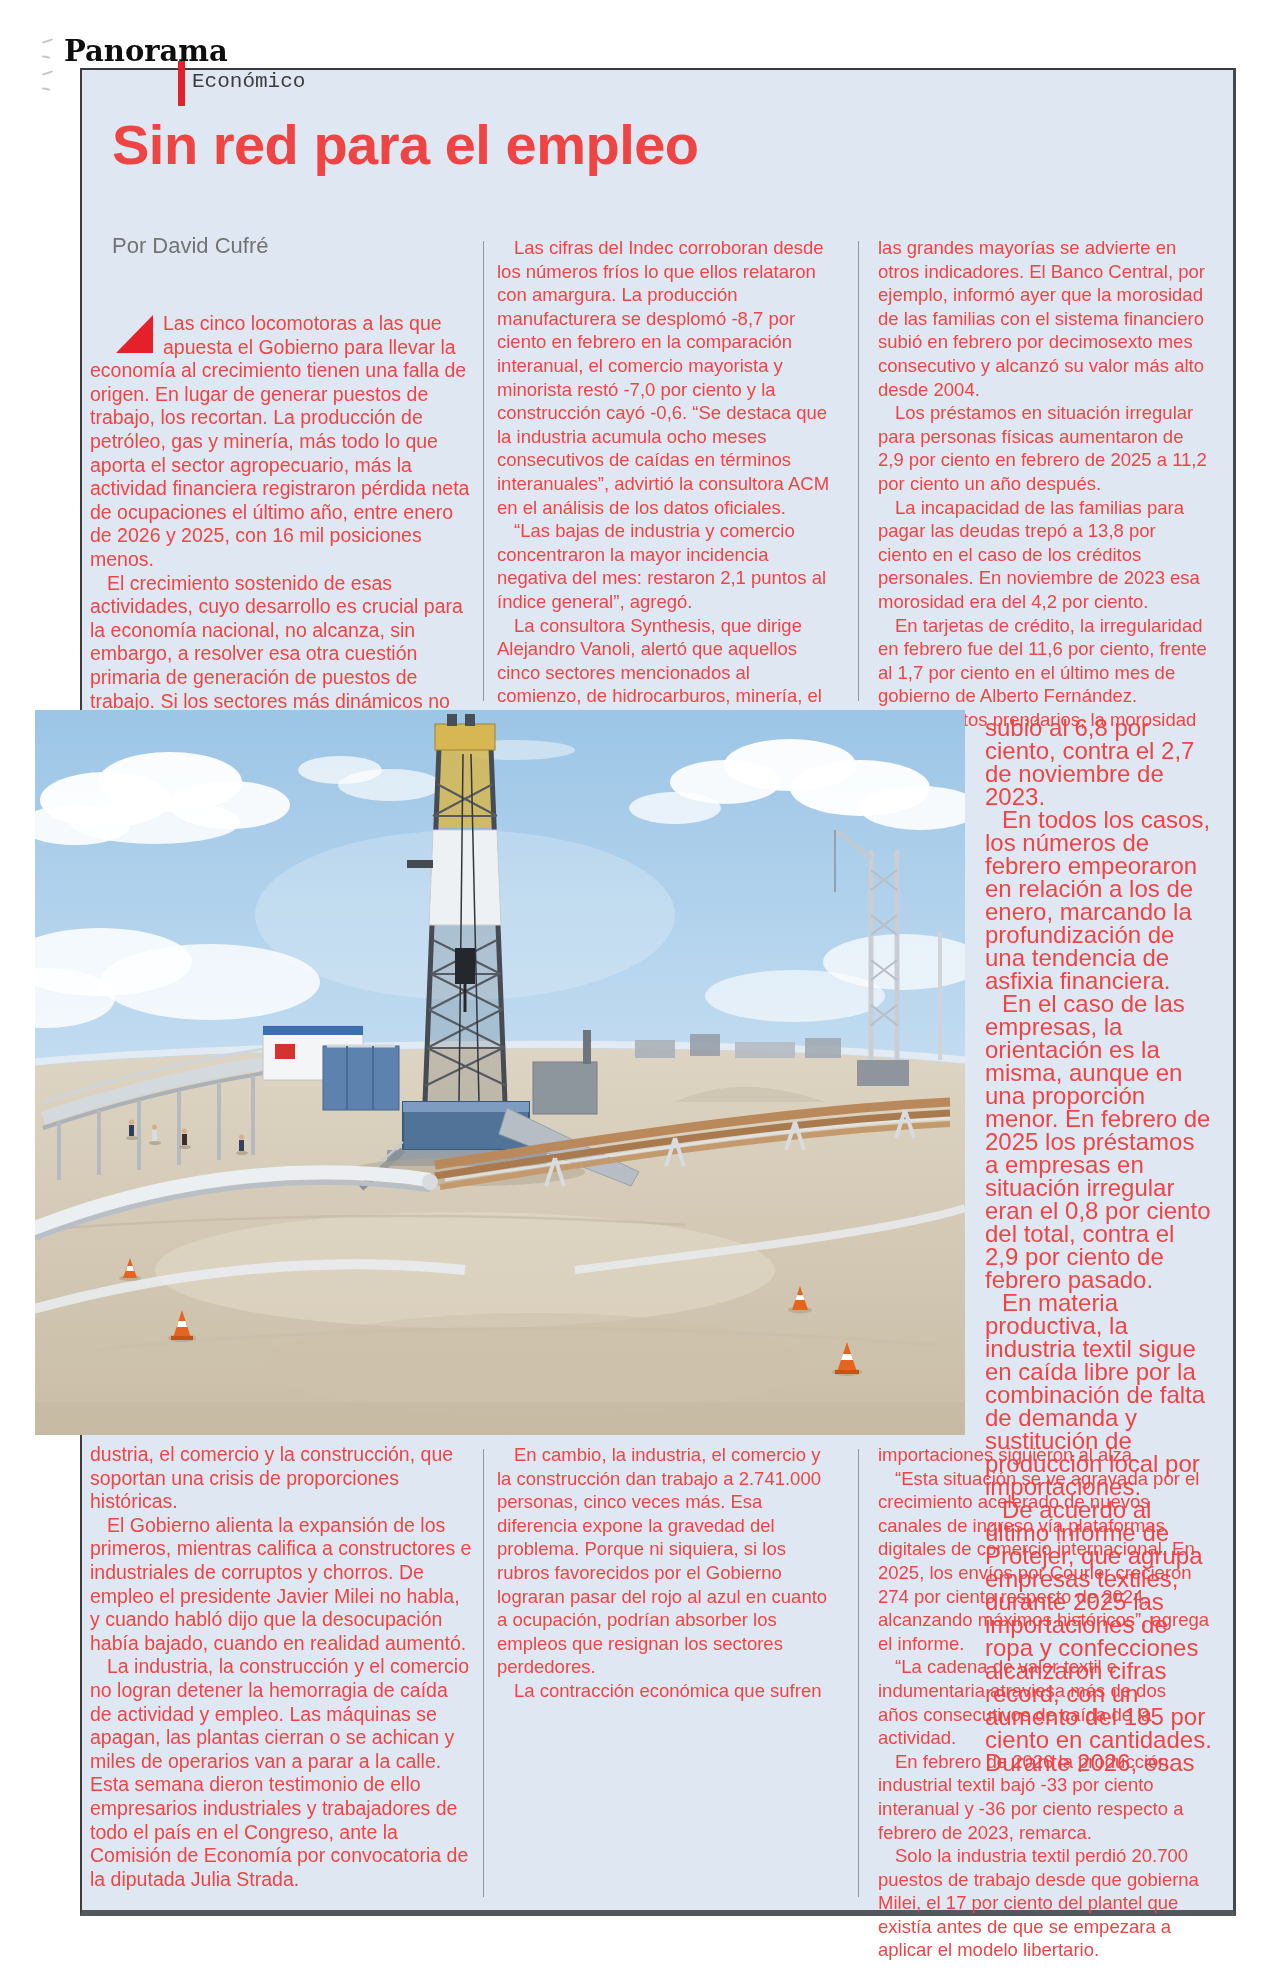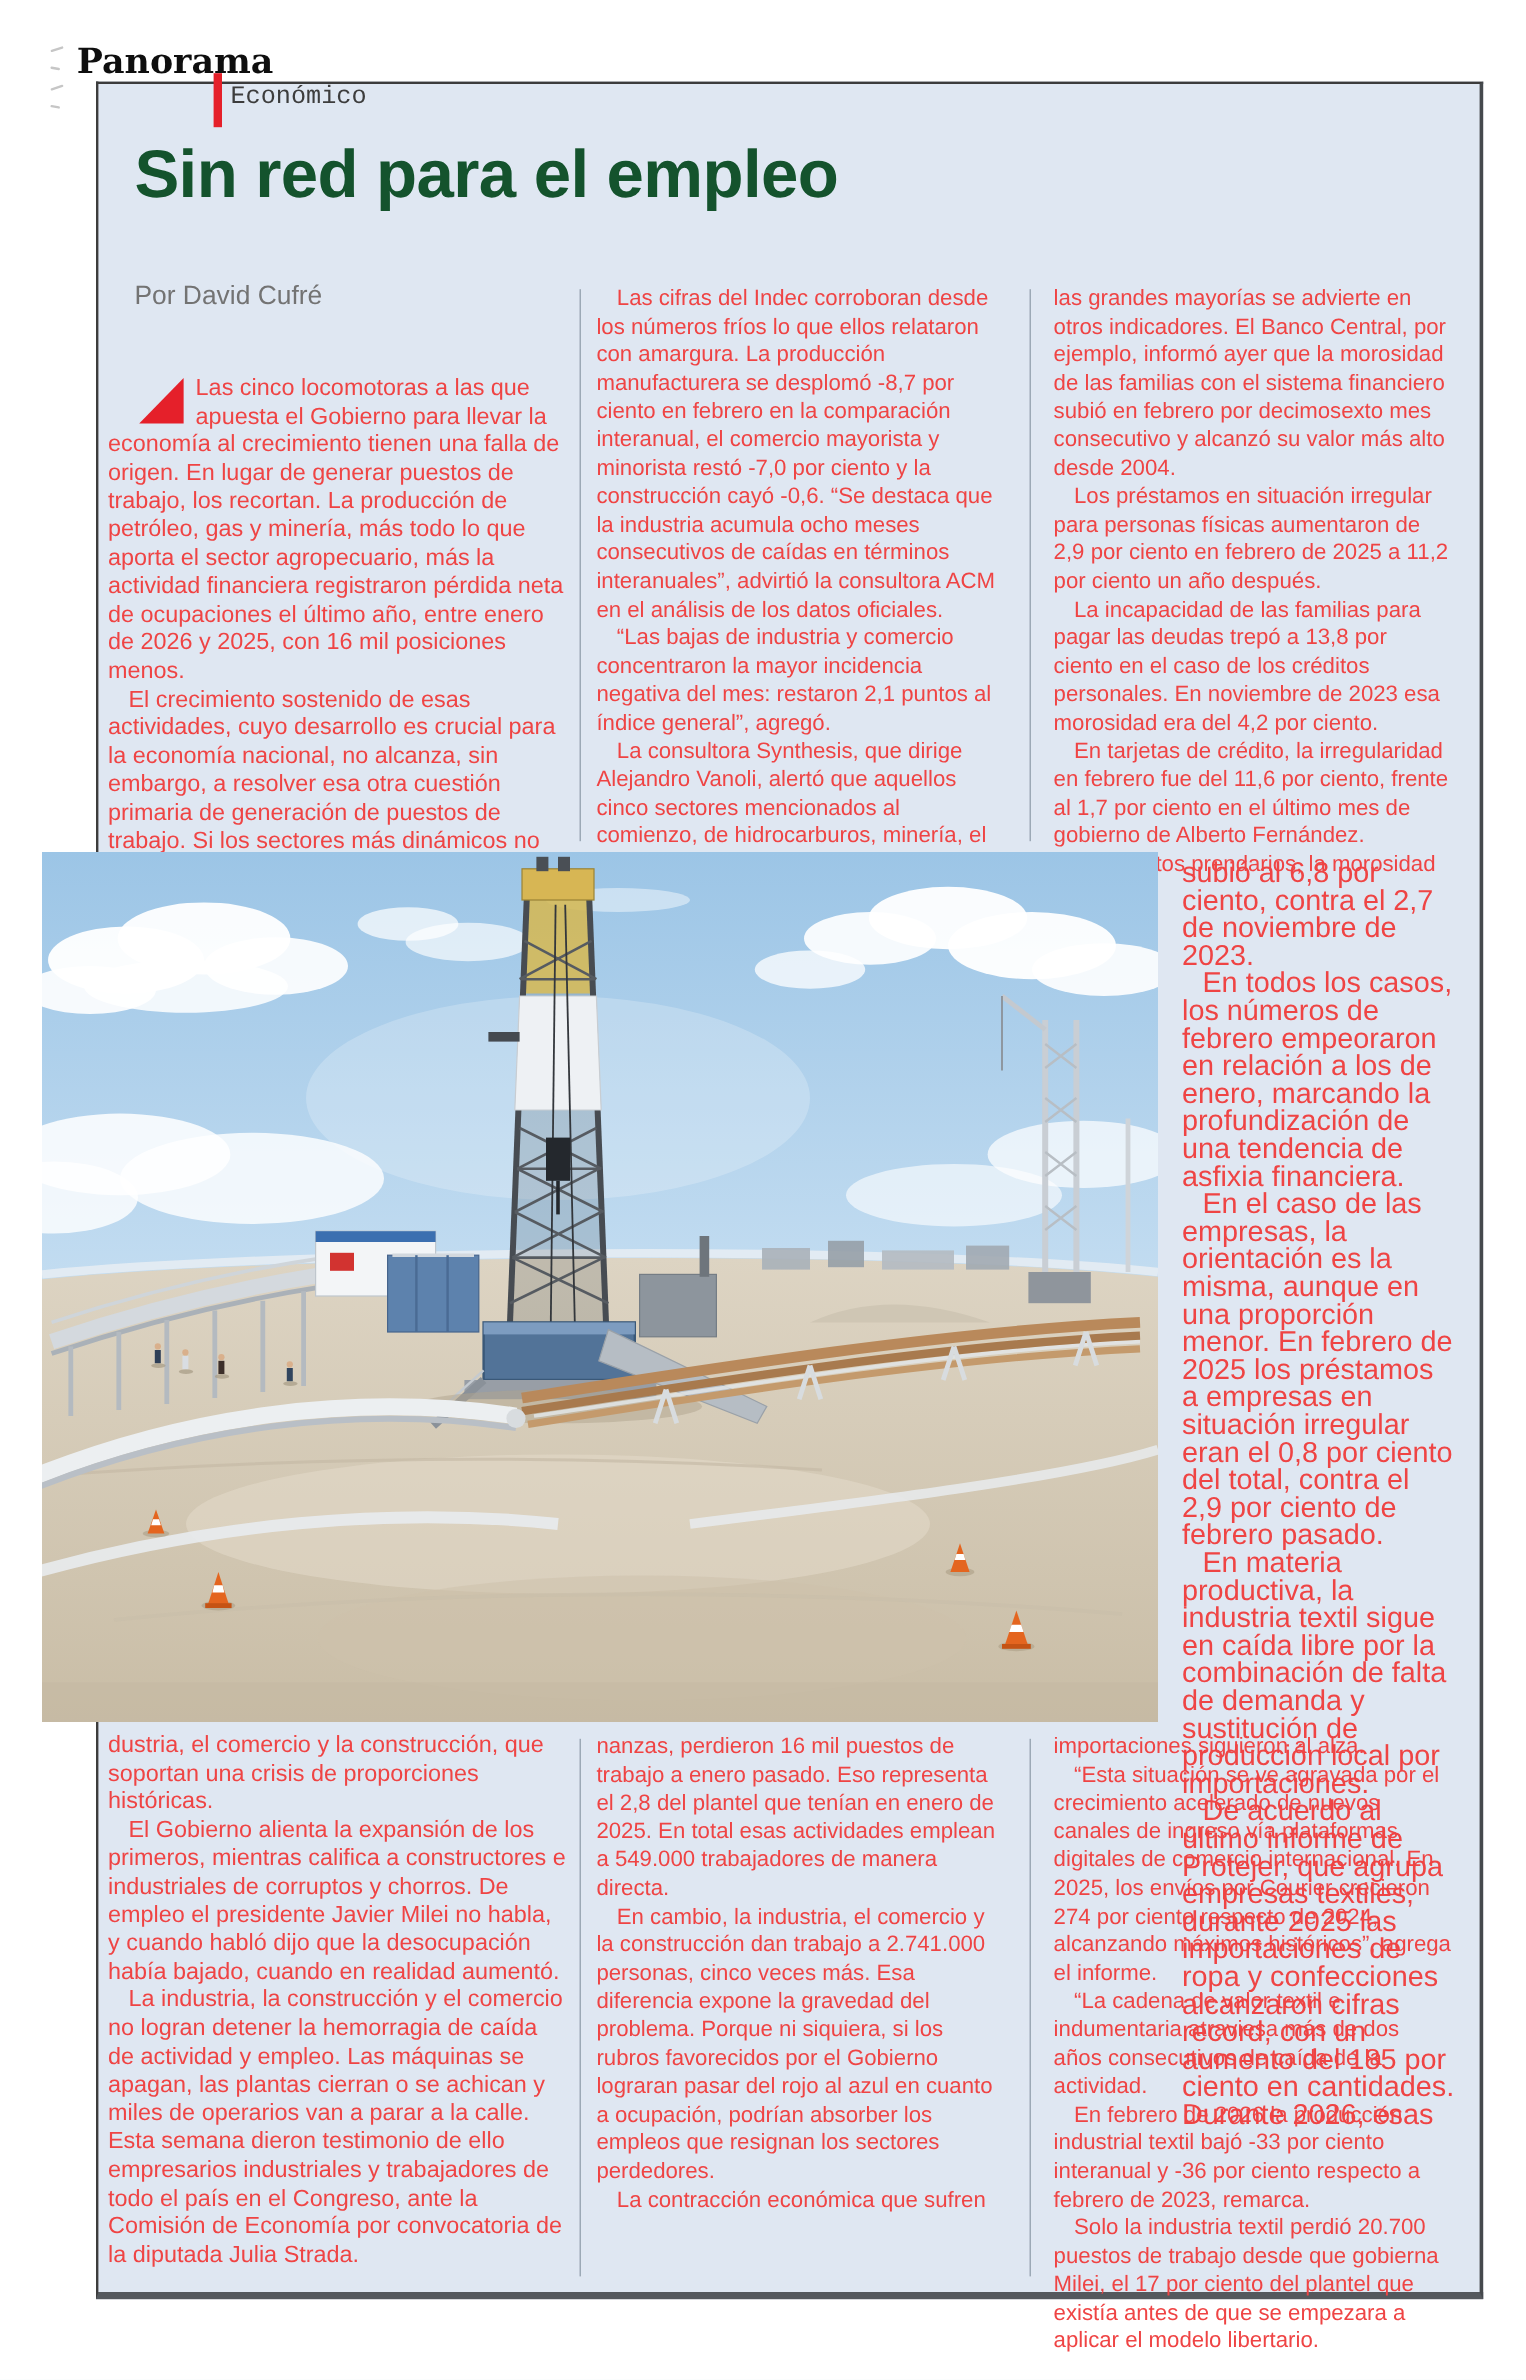--- a/index.html
+++ b/index.html
@@ -73,21 +73,21 @@
       <i></i>
       <i></i>
   </div>
 
   <div class="masthead-title">Panorama</div>
   <div class="masthead-bar" style="background:#e5202a;"></div>
   <div class="masthead-section">Económico</div>
 
   <div class="content-box" style="background:#dfe7f2;"></div>
 
-  <h1 class="headline" style="color:#14532d;">Sin red para el empleo</h1>
+  <h1 class="headline" style="color:#ef4444;">Sin red para el empleo</h1>
   <div class="byline">Por David Cufré</div>
 
   <div class="vr vr1t"></div>
   <div class="vr vr2t"></div>
   <div class="vr vr1b"></div>
   <div class="vr vr2b"></div>
 
   <div class="col col1t">
     <p class="lead"><span class="tri"></span><span>Las cinco locomotoras a las que apuesta el Gobierno para llevar la economía al crecimiento tienen una falla de origen. En lugar de generar puestos de trabajo, los recortan. La producción de petróleo, gas y minería, más todo lo que aporta el sector agropecuario, más la actividad financiera registraron pérdida neta de ocupaciones el último año, entre enero de 2026 y 2025, con 16 mil posiciones menos.</span></p>
     <p class="ind">El crecimiento sostenido de esas actividades, cuyo desarrollo es crucial para la economía nacional, no alcanza, sin embargo, a resolver esa otra cuestión primaria de generación de puestos de trabajo. Si los sectores más dinámicos no cubren esa necesidad, difícil que lo hagan la in-</p>
@@ -115,21 +115,20 @@
     <p class="ind">De acuerdo al último informe de Protejer, que agrupa empresas textiles, durante 2025 las importaciones de ropa y confecciones alcanzaron cifras record, con un aumento del 185 por ciento en cantidades. Durante 2026, esas</p>
   </div>
 
   <div class="col col1b">
     <p>dustria, el comercio y la construcción, que soportan una crisis de proporciones históricas.</p>
     <p class="ind">El Gobierno alienta la expansión de los primeros, mientras califica a constructores e industriales de corruptos y chorros. De empleo el presidente Javier Milei no habla, y cuando habló dijo que la desocupación había bajado, cuando en realidad aumentó.</p>
     <p class="ind">La industria, la construcción y el comercio no logran detener la hemorragia de caída de actividad y empleo. Las máquinas se apagan, las plantas cierran o se achican y miles de operarios van a parar a la calle. Esta semana dieron testimonio de ello empresarios industriales y trabajadores de todo el país en el Congreso, ante la Comisión de Economía por convocatoria de la diputada Julia Strada.</p>
   </div>
 
   <div class="col col2b">
-    <p>nanzas, perdieron 16 mil puestos de trabajo a enero pasado. Eso representa el 2,8 del plantel que tenían en enero de 2025. En total esas actividades emplean a 549.000 trabajadores de manera directa.</p>
     <p class="ind">En cambio, la industria, el comercio y la construcción dan trabajo a 2.741.000 personas, cinco veces más. Esa diferencia expone la gravedad del problema. Porque ni siquiera, si los rubros favorecidos por el Gobierno lograran pasar del rojo al azul en cuanto a ocupación, podrían absorber los empleos que resignan los sectores perdedores.</p>
     <p class="ind">La contracción económica que sufren</p>
   </div>
 
   <div class="col col3b">
     <p>importaciones siguieron al alza.</p>
     <p class="ind">“Esta situación se ve agravada por el crecimiento acelerado de nuevos canales de ingreso vía plataformas digitales de comercio internacional. En 2025, los envíos por Courier crecieron 274 por ciento respecto de 2024, alcanzando máximos históricos”, agrega el informe.</p>
     <p class="ind">“La cadena de valor textil e indumentaria atraviesa más de dos años consecutivos de caída de la actividad.</p>
     <p class="ind">En febrero de 2026 la producción industrial textil bajó -33 por ciento interanual y -36 por ciento respecto a febrero de 2023, remarca.</p>
     <p class="ind">Solo la industria textil perdió 20.700 puestos de trabajo desde que gobierna Milei, el 17 por ciento del plantel que existía antes de que se empezara a aplicar el modelo libertario.</p>

